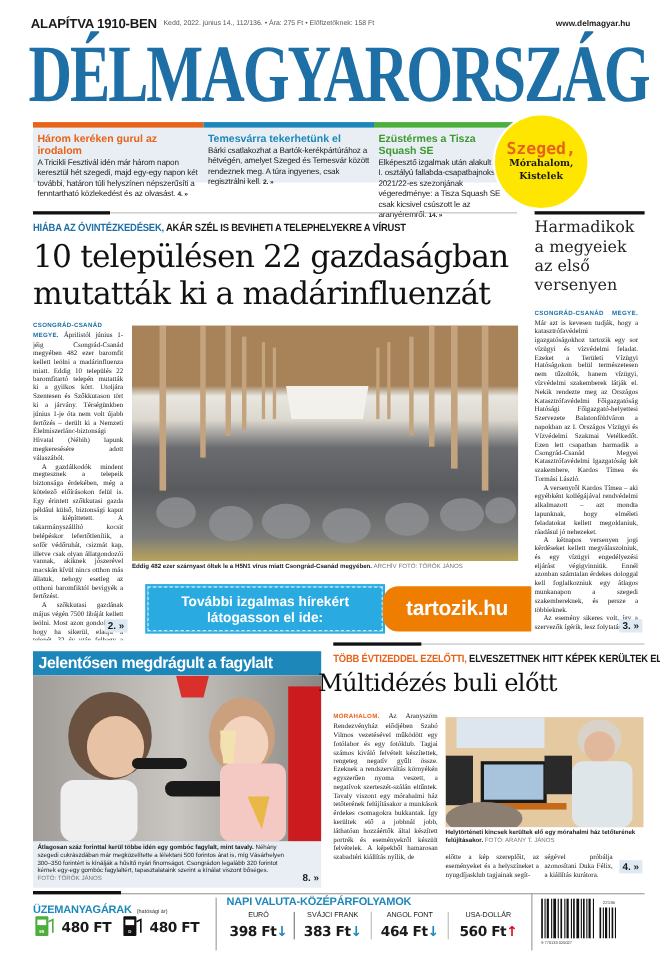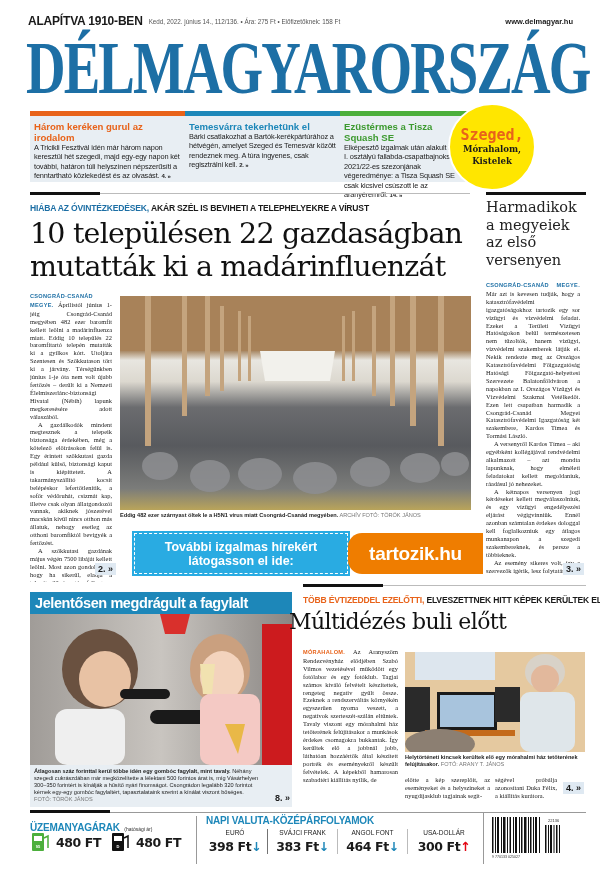--- a/index.html
+++ b/index.html
@@ -10,21 +10,21 @@
   
   .topline { left: 28px; top: 14px; width: 545px; height: 14px; display: flex; align-items: center; }
   .founded { font-family: "Liberation Sans", sans-serif; font-weight: bold; font-size: 12px; letter-spacing: -0.2px; }
   .issue { font-size: 6.3px; color: #555; margin-left: 6px; }
   .site { margin-left: auto; font-size: 7.5px; font-weight: bold; }
 
   
   .masthead { left: 26px; top: 30px; width: 550px; height: 76px; font-family: "Liberation Serif", serif; font-weight: bold; font-size: 74px; line-height: 76px; color: #1d6fa5; letter-spacing: -2.5px; transform: scaleX(0.74); transform-origin: left top; white-space: nowrap; }
 
   
-  .teasers { left: 30px; top: 111px; width: 466px; height: 71px; background: #e8eef3; }
+  .teasers { left: 30px; top: 111px; width: 466px; height: 55px; background: #e8eef3; }
   .teaser { position: absolute; top: 0; height: 71px; padding: 5px 4px 0 4px; }
   .teaser .bar { position: absolute; left: 0; right: 0; top: 0; height: 5px; }
   .teaser h3 { font-size: 9.6px; font-weight: bold; margin-top: 5px; line-height: 11px; }
   .teaser p { font-size: 7.4px; line-height: 9.4px; color: #222; letter-spacing: -0.15px; }
   .teaser .ref { font-weight: bold; font-size: 6px; }
 
   .badge { left: 448px; top: 103px; width: 88px; height: 88px; border-radius: 50%; background: #ffe600; border: 2px solid #fff; display: flex; flex-direction: column; align-items: center; justify-content: center; text-align: center; }
   .badge .b1 { font-family: "DejaVu Sans Mono", monospace; color: #e8631a; font-weight: bold; font-size: 15px; line-height: 16px; }
   .badge .b2 { font-family: "DejaVu Serif", serif; font-weight: bold; font-size: 8.6px; line-height: 12px; }
 
@@ -259,21 +259,21 @@
   <div style="width:70px;border-right:1px solid #bbb;text-align:center;">
     <div class="cur-lbl">SVÁJCI FRANK</div>
     <div class="price" style="margin-top:3px"><span>383 Ft</span><span class="arrow-down">↓</span></div>
   </div>
   <div style="width:70px;border-right:1px solid #bbb;text-align:center;">
     <div class="cur-lbl">ANGOL FONT</div>
     <div class="price" style="margin-top:3px"><span>464 Ft</span><span class="arrow-down">↓</span></div>
   </div>
   <div style="width:72px;text-align:center;">
     <div class="cur-lbl">USA-DOLLÁR</div>
-    <div class="price" style="margin-top:3px"><span>300 Ft</span><span class="arrow-up">↑</span></div>
+    <div class="price" style="margin-top:3px"><span>560 Ft</span><span class="arrow-up">↑</span></div>
   </div>
 </div>
 
 <div class="abs bottom-sep" style="left:483px;top:812px;height:52px;"></div>
 
 <div class="abs" style="left:490px;top:815px;width:78px;height:44px;">
   <svg width="78" height="44" viewBox="0 0 78 44">
     <g fill="#111">
       <rect x="2" y="2" width="1.5" height="36"></rect>
         <rect x="5" y="2" width="1" height="36"></rect>

